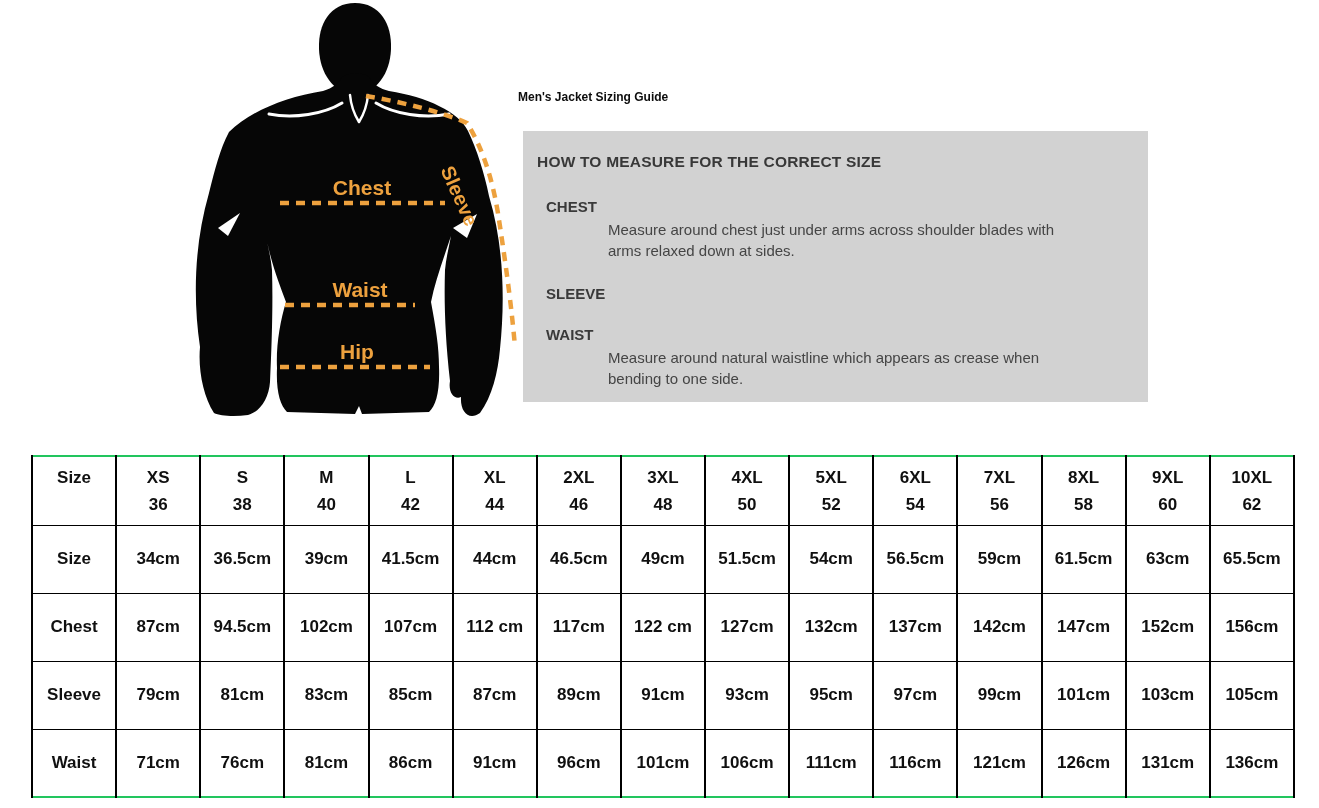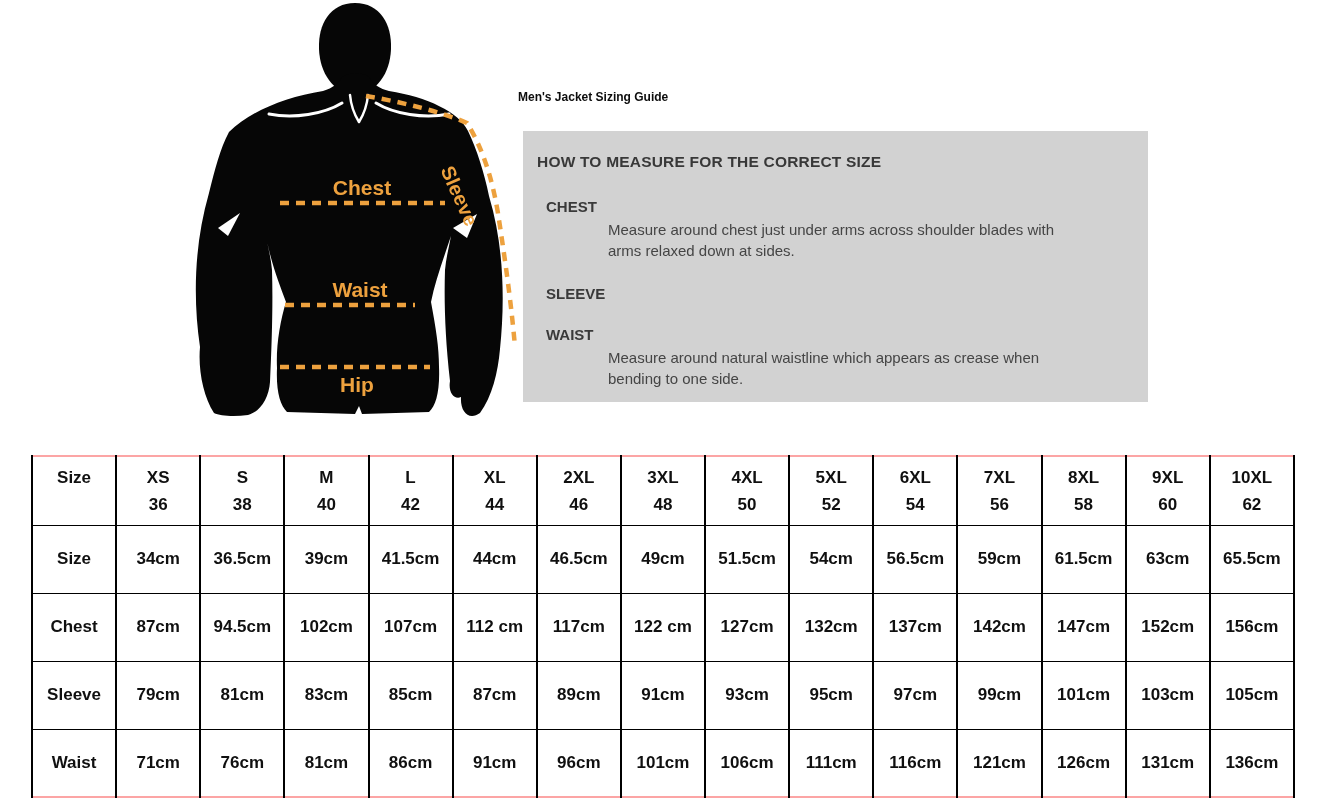--- a/index.html
+++ b/index.html
@@ -18,21 +18,21 @@
 
   
   .measure-box { position:absolute; left:523px; top:131px; width:625px; height:271px; background:var(--box-bg); padding:22px 18px 11px 14px; }
   .mb-heading { font-size:15.5px; font-weight:bold; color:#383838; letter-spacing:.2px; }
   .mb-items { margin-top:26px; padding-left:9px; display:flex; flex-direction:column; gap:23px; }
   .mb-item { display:grid; grid-template-columns:60px 500px; column-gap:2px; }
   .mb-term { font-size:15px; font-weight:bold; color:#3a3a3a; padding-top:1px; }
   .mb-desc { font-size:15px; color:#454545; line-height:21px; white-space:pre-line;margin-top:22px; }
 
   
-  table.size-table { position:absolute; left:31px; top:455px; width:1264px; height:342px; border-collapse:collapse; table-layout:fixed; border:2px solid #fca5a5; }
+  table.size-table { position:absolute; left:31px; top:455px; width:1264px; height:342px; border-collapse:collapse; table-layout:fixed; border:2px solid #22c55e; }
   .size-table th, .size-table td { border:1px solid #000; border-left-width:2px; border-right-width:2px; text-align:center; font-weight:bold; font-size:17px; color:#101010; font-family:"Liberation Sans", sans-serif; }
   .size-table thead tr { height:69px; }
   .size-table thead th { vertical-align:top; padding-top:7px; line-height:27px; }
   .size-table tbody tr { height:68px; }
   .size-table tbody th, .size-table tbody td { vertical-align:middle; }
 </style>
 </head>
 <body>
 
 <div class="canvas">
@@ -77,21 +77,21 @@
       <path fill="none" stroke="#ffffff" stroke-width="3" stroke-linecap="round" d="M204,103 C222,114 252,119 277,114"></path>
       <path fill="none" stroke="#ffffff" stroke-width="2.5" stroke-linecap="round" d="M178,95 C179,106 182,114 187,122 M196,95 C195,106 192,114 187,122"></path>
 
       <path fill="none" stroke="var(--accent)" stroke-width="4.5" stroke-dasharray="9 7" d="M108,203 L273,203"></path>
       <path fill="none" stroke="var(--accent)" stroke-width="4.5" stroke-dasharray="9 7" d="M113,305 L243,305"></path>
       <path fill="none" stroke="var(--accent)" stroke-width="4.5" stroke-dasharray="9 7" d="M108,367 L258,367"></path>
       <path fill="none" stroke="var(--accent)" stroke-width="4.5" stroke-dasharray="9 7" d="M194,96 C230,102 270,112 295,123 C312,150 322,185 327,220 C335,272 340,312 343,347"></path>
     </svg>
     <span class="fig-label" style="left:190px; top:176px;">Chest</span>
     <span class="fig-label" style="left:188px; top:278px;">Waist</span>
-    <span class="fig-label" style="left:185px; top:340px;margin-top:33px;">Hip</span>
+    <span class="fig-label" style="left:185px; top:340px;">Hip</span>
     <span class="fig-label rot" style="left:287px; top:196px;">Sleeve</span>
   </div>
 
   <h1 class="page-title">Men's Jacket Sizing Guide</h1>
 
   <section class="measure-box">
     <h2 class="mb-heading">HOW TO MEASURE FOR THE CORRECT SIZE</h2>
     <div class="mb-items">
       <div class="mb-item">
         <span class="mb-term">CHEST</span>

